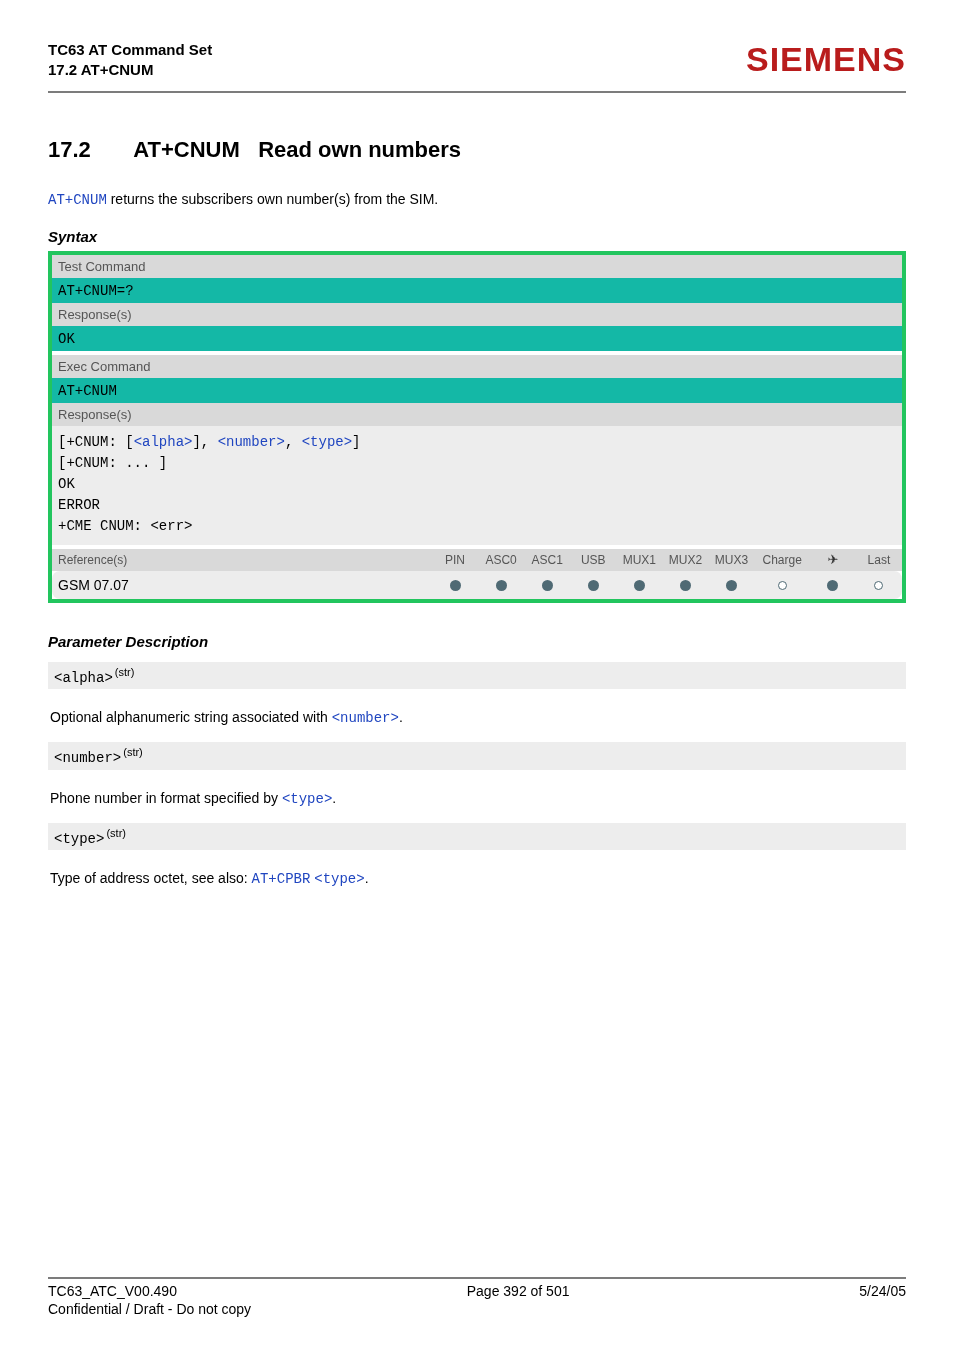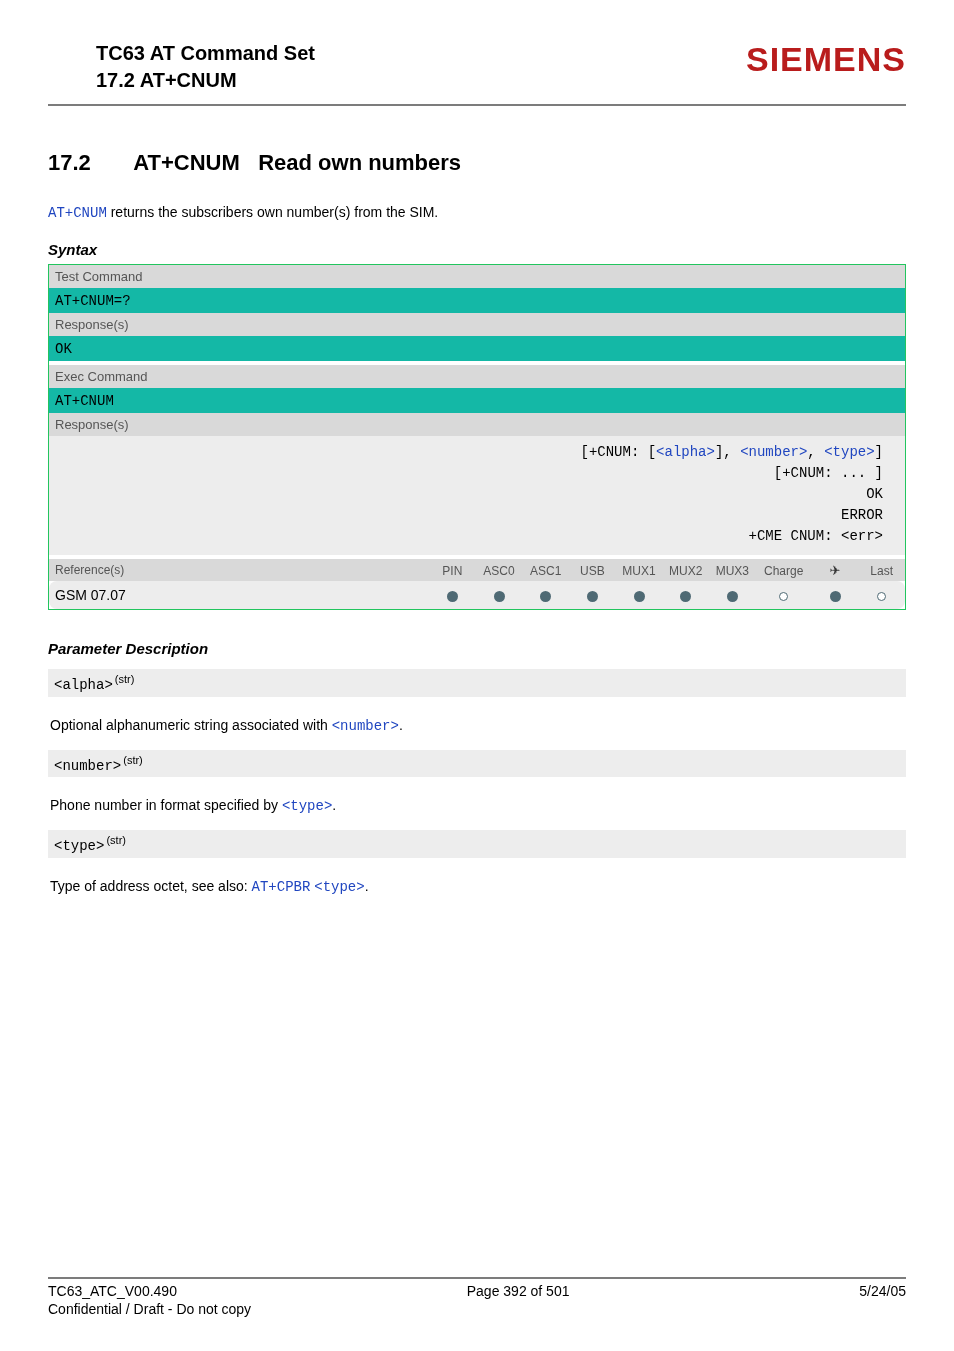--- a/index.html
+++ b/index.html
@@ -13,21 +13,21 @@
   }
   .page {
     padding: 40px 48px 0 48px;
   }
   .header-row {
     display: flex;
     justify-content: space-between;
     align-items: flex-start;
     margin-bottom: 6px;
   }
-  .header-left { font-weight: bold; font-size: 20px; line-height: 1.35; margin-left: 48px; }
+  .header-left { font-weight: bold; font-size: 15px; line-height: 1.35; }
   .brand {
     font-family: Arial, sans-serif;
     font-weight: 900;
     font-size: 34px;
     letter-spacing: 1px;
     color: #b91c1c;
   }
   hr.top-rule {
     border: none;
     border-top: 2px solid #7c7c7c;
@@ -39,33 +39,32 @@
     font-weight: bold;
     margin-bottom: 28px;
   }
   .section-num { display: inline-block; width: 80px; }
   .intro { margin-bottom: 20px; font-size: 14px; }
   .mono-link { font-family: "Courier New", monospace; color: #2046c0; }
   .mono { font-family: "Courier New", monospace; }
   .subhead { font-style: italic; font-weight: bold; font-size: 15px; margin-bottom: 6px; }
   .syntax-block { margin-bottom: 22px; }
 
-  .box { border: 1px solid #22c55e; }
+  .box { border: 4px solid #22c55e; }
   .row-dark { background: #d9d9d9; padding: 4px 6px; font-size: 13px; color: #555; }
   .row-light { background: #14b8a6; padding: 4px 6px; }
   .row-light .mono { font-size: 14px; }
   .gap { height: 4px; background: #fff; }
 
   .resp-body {
     background: #ededed;
     padding: 6px 22px 8px 6px;
     font-family: "Courier New", monospace;
     font-size: 14px;
     line-height: 1.5;
-    text-align: right;
   }
   .resp-body .param { color: #2046c0; }
   .resp-body .bracket { color: #000; }
 
   .ref-row {
     background: #d9d9d9;
     display: flex;
     align-items: center;
     font-size: 12px;
     color: #555;

